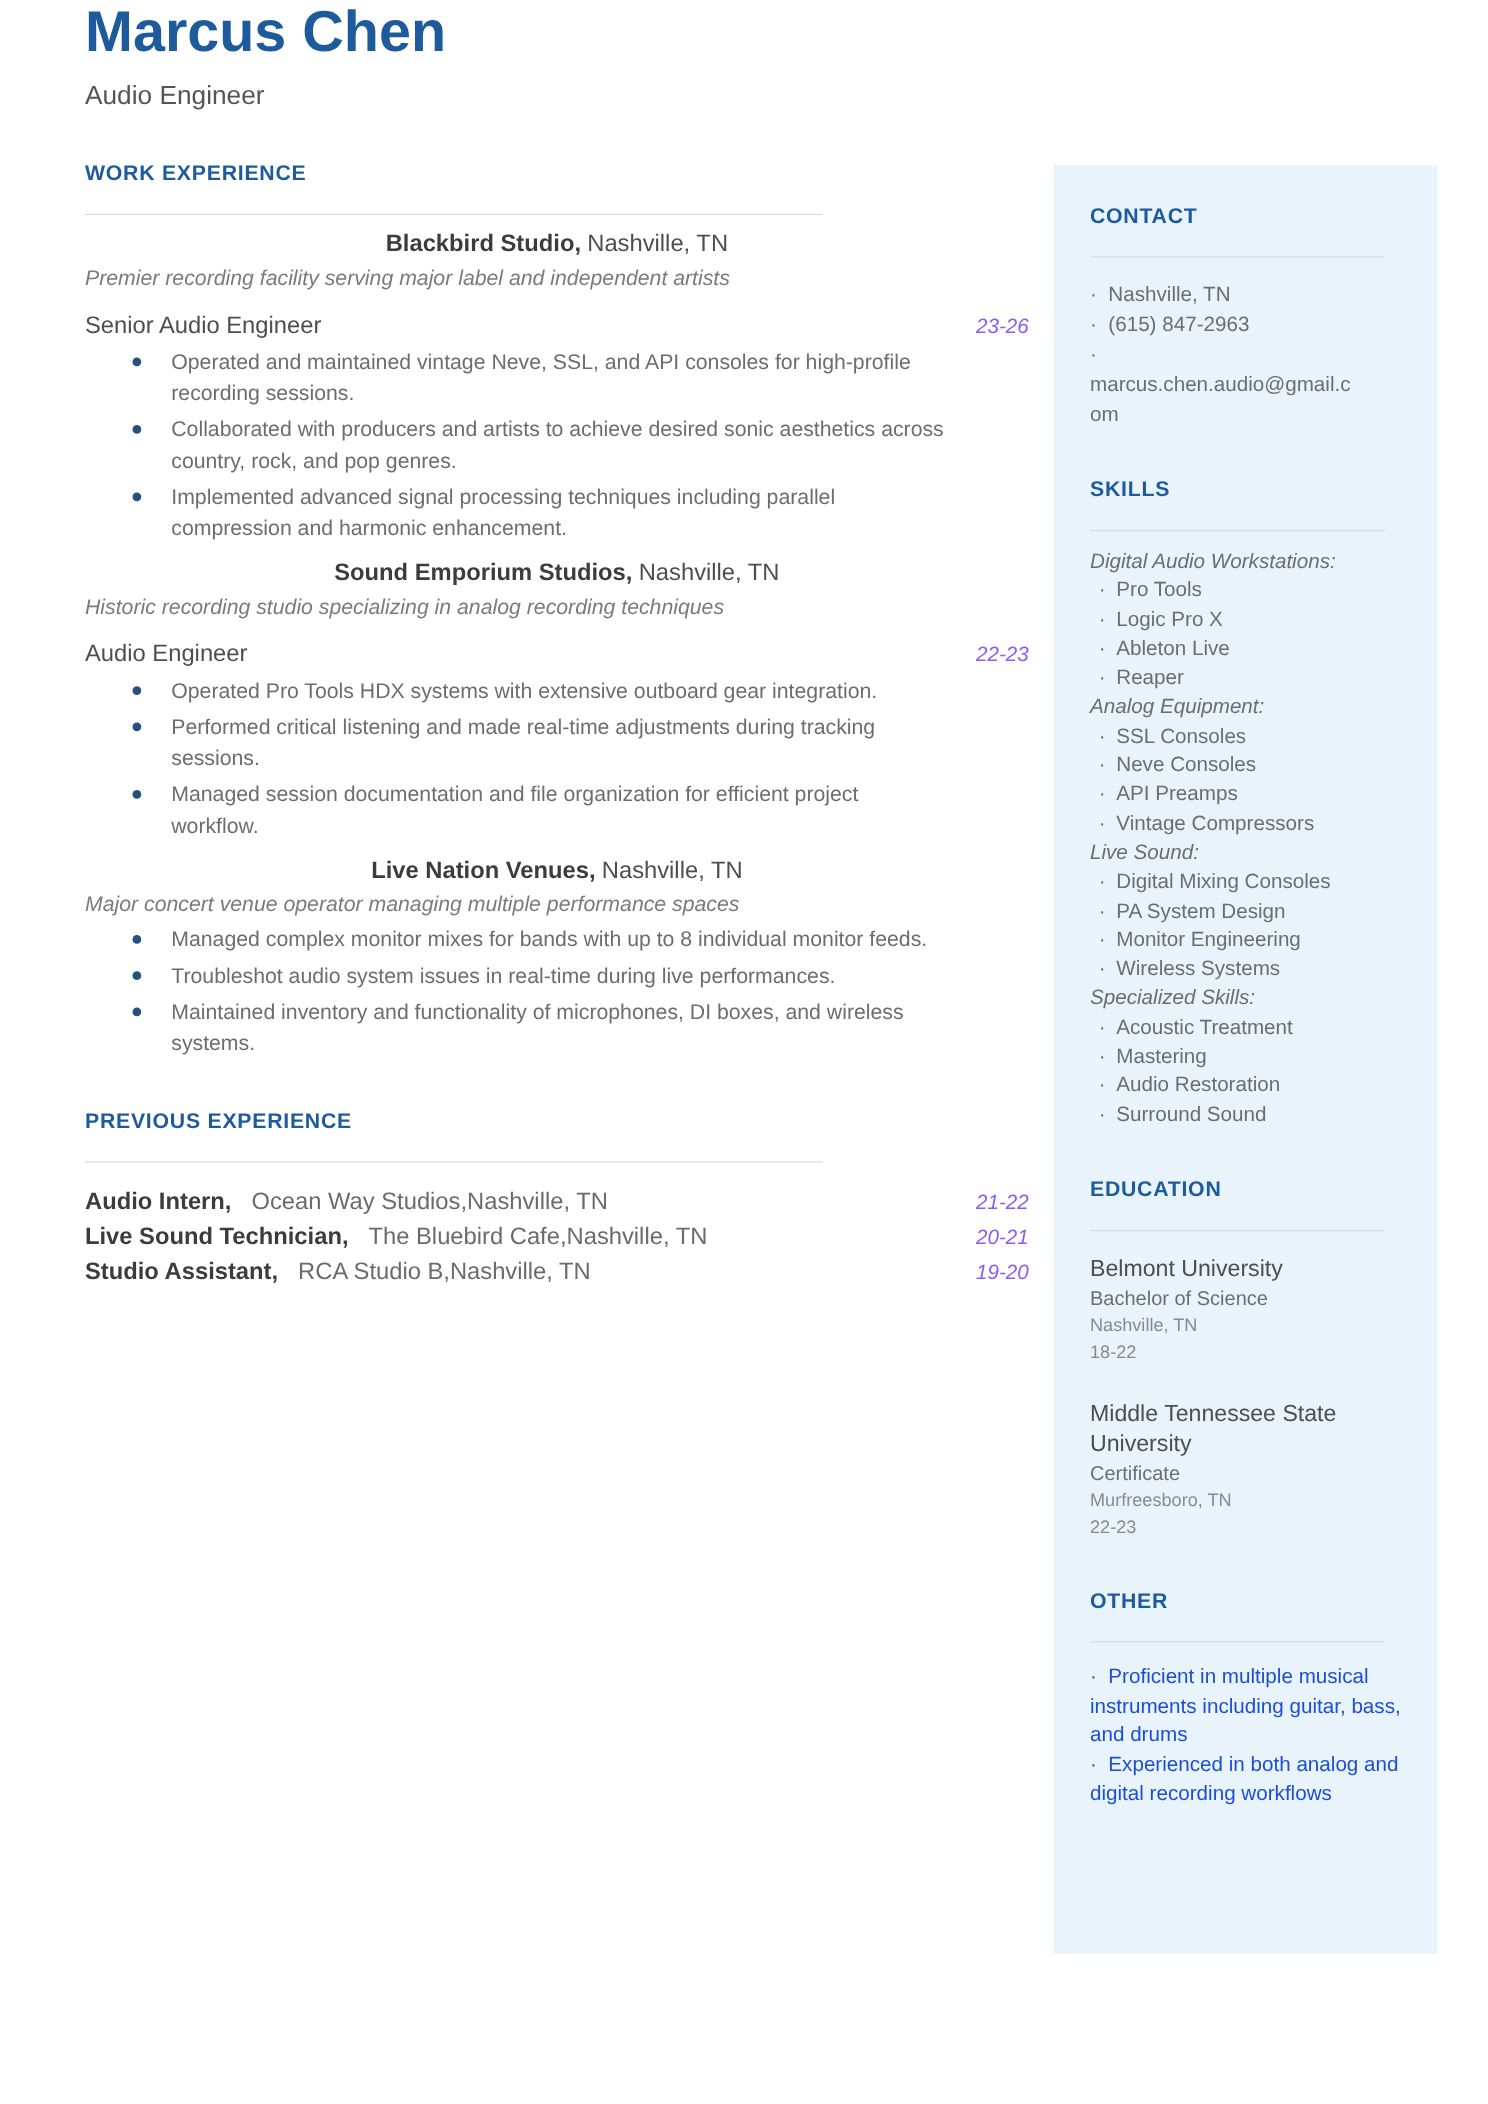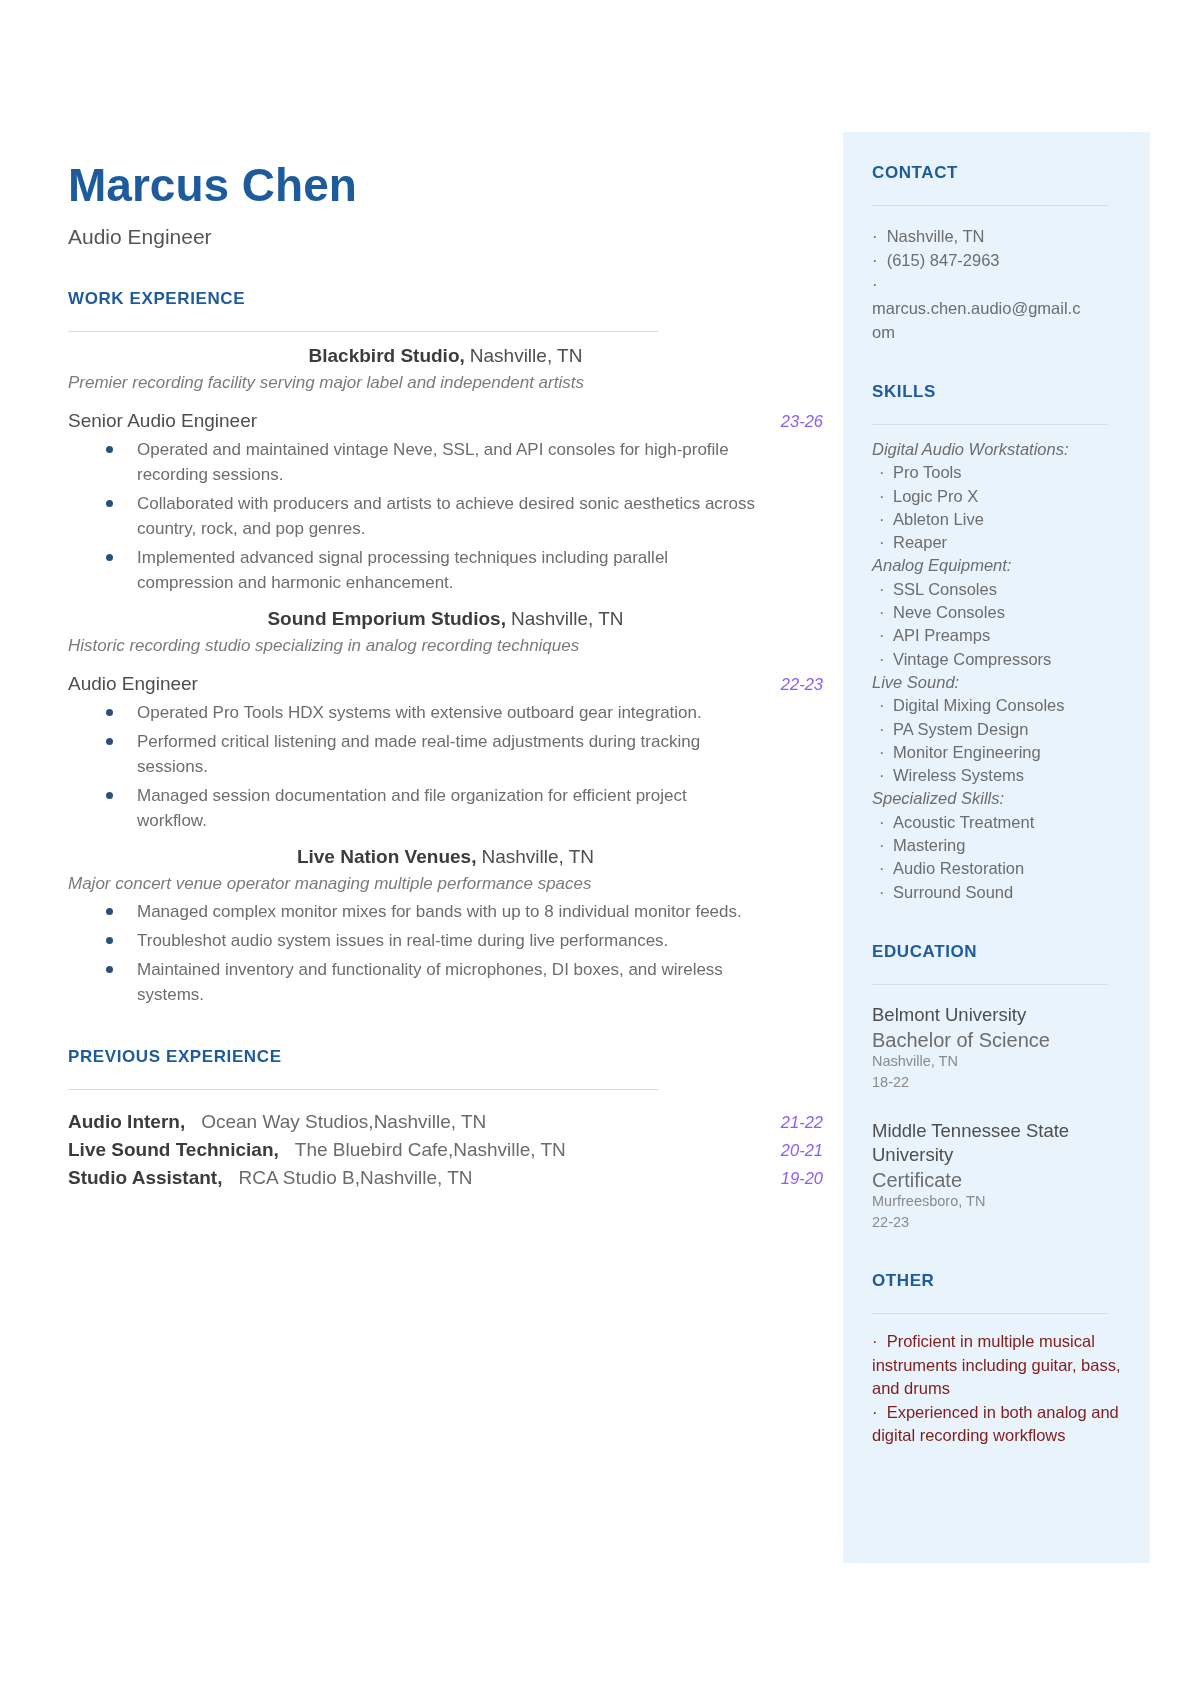--- a/index.html
+++ b/index.html
@@ -10,21 +10,20 @@
     position: relative;
     overflow: hidden;
   }
   .page { position: absolute; inset: 0; }
 
   
   .main {
     position: absolute;
     left: 68px; top: 0;
     width: 755px;
-    padding-top: 160px;
     box-sizing: border-box;
   }
   h1.name {
     margin: 0;
     font-size: 46px;
     line-height: 1.1;
     font-weight: 700;
     color: #1e5b9c;
   }
   .person-title {
@@ -138,24 +137,24 @@
     font-size: 16.5px; line-height: 23.3px;
     color: #6d6d6d;
   }
   .skill-item::before {
     content: "·";
     position: absolute; left: 7px; top: 0;
   }
   .schools { margin-top: 18px; }
   .school + .school { margin-top: 26px; }
   .school-name { font-size: 18.5px; line-height: 23.5px; color: #4e4e4e; }
-  .school-degree { margin-top: 3px; font-size: 20px; line-height: 22px; color: #6d6d6d; }
+  .school-degree { margin-top: 3px; font-size: 16px; line-height: 22px; color: #6d6d6d; }
   .school-loc, .school-dates { font-size: 14.5px; line-height: 21px; color: #8a8a8a; }
   .other-list { margin-top: 16px; }
-  .other-item { font-size: 16.5px; line-height: 23.5px; color: #7f1d1d; }
+  .other-item { font-size: 16.5px; line-height: 23.5px; color: #1d4ed8; }
   .other-item::before { content: "·  "; white-space: pre; }
 </style>
 </head>
 <body>
 
 <div class="page">
 
   <main class="main">
     <h1 class="name">Marcus Chen</h1>
     <div class="person-title">Audio Engineer</div>

